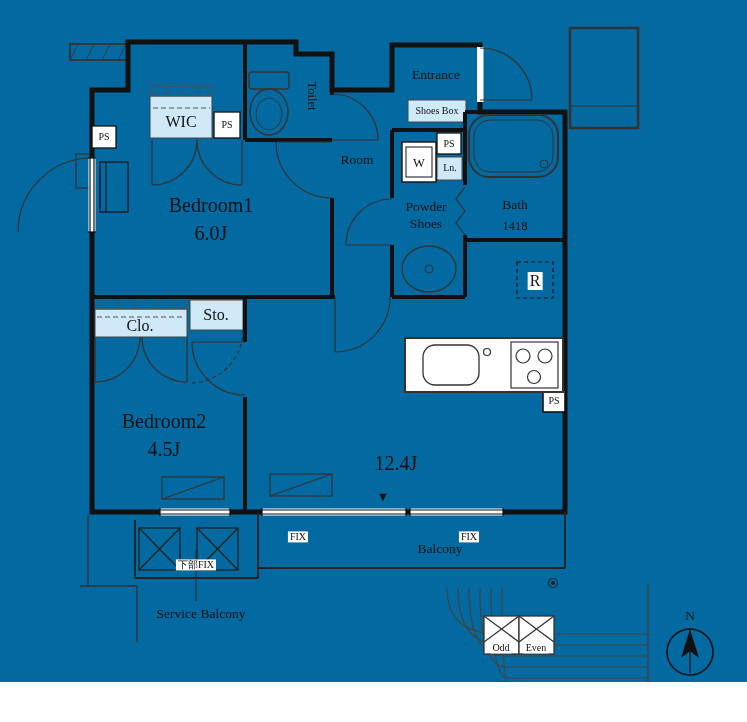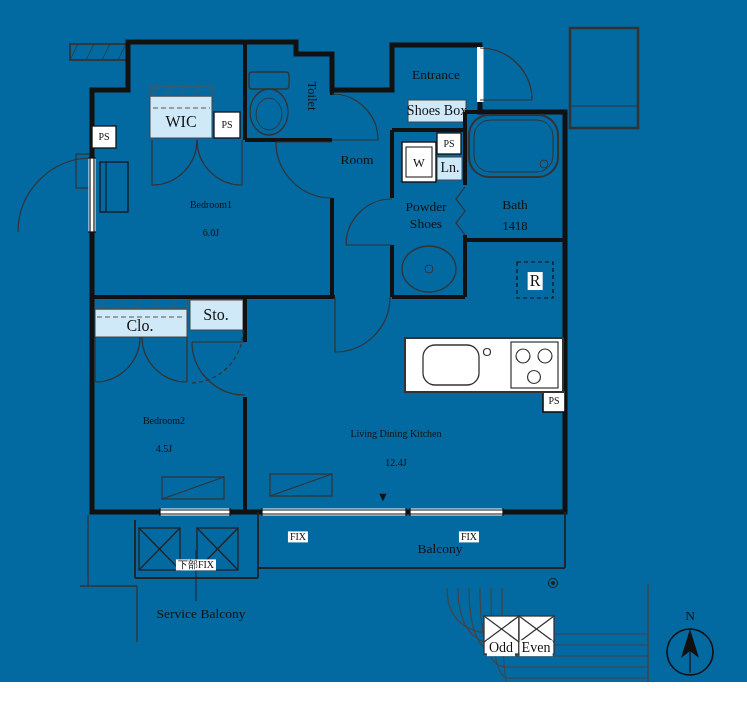--- a/index.html
+++ b/index.html
@@ -6,22 +6,22 @@
   html,body { background:#fff; }
   .plan {
     position:relative; width:747px; height:682px; background:#0369a1;
     font-family:Liberation Serif, serif; color:#111; overflow:hidden;
   }
   .plan svg { position:absolute; left:0; top:0; }
   .lbl {
     position:absolute; transform:translate(-50%,-50%);
     white-space:nowrap; line-height:1.12; text-align:center; color:#111;
   }
-  .f16{font-size:10px} .f13{font-size:13.5px} .f12{font-size:12.5px}
-  .f11{font-size:16px} .f10{font-size:10px} .f9{font-size:14px}
+  .f16{font-size:20px} .f13{font-size:13.5px} .f12{font-size:12.5px}
+  .f11{font-size:16px} .f10{font-size:10px} .f9{font-size:10px}
   .rot{transform:translate(-50%,-50%) rotate(90deg);}
   .bg{background:#fff;padding:0 2px;}
 </style>
 </head>
 <body>
 
 <div class="plan">
 
 <svg width="747" height="722" viewBox="0 0 747 722">
 
@@ -265,21 +265,20 @@
 <div class="lbl f13" style="left:426px;top:224px">Shoes</div>
 <div class="lbl f13" style="left:515px;top:205px">Bath</div>
 <div class="lbl f12" style="left:515px;top:226px">1418</div>
 <div class="lbl f16" style="left:211px;top:205px">Bedroom1</div>
 <div class="lbl f16" style="left:211px;top:233px">6.0J</div>
 <div class="lbl f11 bg" style="left:535px;top:281px">R</div>
 <div class="lbl f11" style="left:140px;top:326px">Clo.</div>
 <div class="lbl f11" style="left:216px;top:315px">Sto.</div>
 <div class="lbl f16" style="left:164px;top:421px">Bedroom2</div>
 <div class="lbl f16" style="left:164px;top:449px">4.5J</div>
-<div class="lbl f16" style="left:396px;top:434px">Living Dining Kitchen</div>
 <div class="lbl f16" style="left:396px;top:463px">12.4J</div>
 <div class="lbl f12" style="left:383px;top:497px">▼</div>
 <div class="lbl f13" style="left:440px;top:549px">Balcony</div>
 <div class="lbl f10 bg" style="left:298px;top:537px">FIX</div>
 <div class="lbl f10 bg" style="left:469px;top:537px">FIX</div>
 <div class="lbl f10 bg" style="left:196px;top:565px">下部FIX</div>
 <div class="lbl f13" style="left:201px;top:614px">Service Balcony</div>
 <div class="lbl f9 bg" style="left:501px;top:648px">Odd</div>
 <div class="lbl f9 bg" style="left:536px;top:648px">Even</div>
 <div class="lbl f13" style="left:690px;top:616px">N</div>

